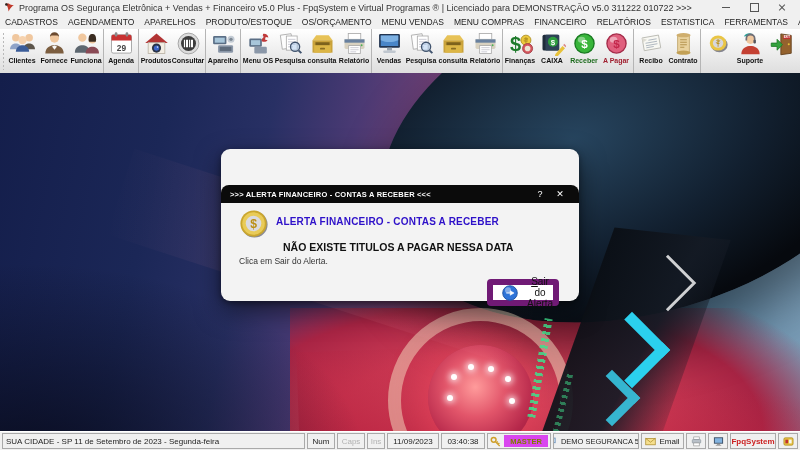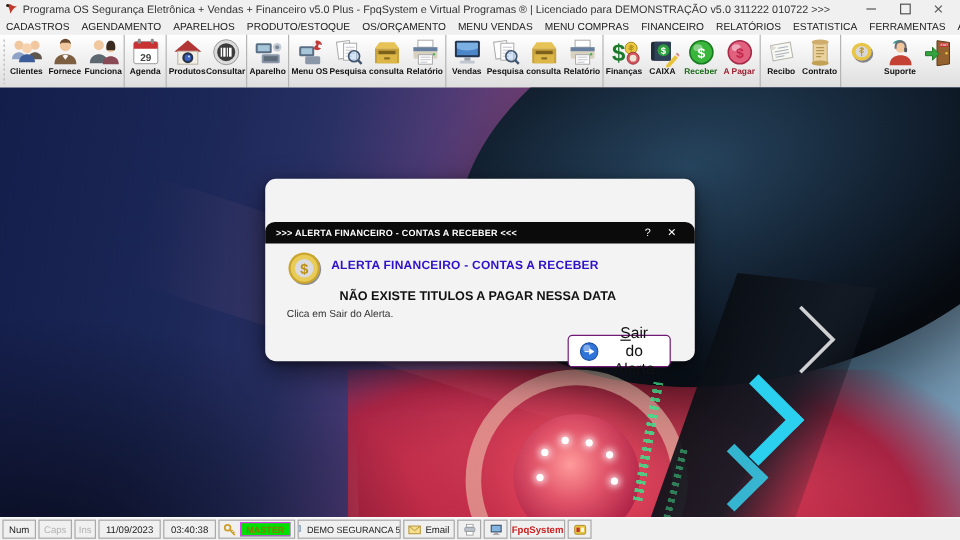--- a/index.html
+++ b/index.html
@@ -83,37 +83,37 @@
                    color:#fff;font-size:7.5px;font-weight:bold;padding:0 9px;letter-spacing:.2px;margin-top:36px;}
   .dlg-title{flex:1;white-space:nowrap;}
   .dlg-btn{width:20px;text-align:center;font-size:9px;font-weight:normal;cursor:default;}
   .dialog-body{position:relative;height:134px;}
   .dialog-coin{position:absolute;left:18px;top:6px;width:30px;height:30px;}
   .dialog-coin svg{width:30px;height:30px;}
   .dialog-heading{position:absolute;left:55px;top:13px;font-size:10px;font-weight:bold;
                   color:#2e11c9;white-space:nowrap;letter-spacing:.2px;}
   .dialog-message{position:absolute;left:18px;top:38px;font-size:10.5px;font-weight:bold;color:#111;white-space:nowrap;margin-left:44px;}
   .dialog-hint{position:absolute;left:18px;top:53px;font-size:8.5px;color:#333;}
-  .exit-btn{position:absolute;right:20px;top:76px;width:86px;height:27px;background:#fff;
-            border:1px solid #701a75;border-radius:4px;display:flex;align-items:center;gap:9px;
-            padding:0 9px;font-size:13px;font-family:inherit;color:#111;}
+  .exit-btn{position:absolute;right:20px;top:76px;width:72px;height:27px;background:#fff;
+            border:6px solid #701a75;border-radius:4px;display:flex;align-items:center;gap:9px;
+            padding:0 9px;font-size:10px;font-family:inherit;color:#111;}
   .btn-icon svg{width:16px;height:16px;display:block;}
   .checkbox-row{position:absolute;left:18px;top:95px;display:flex;align-items:center;gap:3px;}
   .checkbox{width:9px;height:9px;background:#fff;border:1px solid #767676;flex:0 0 auto;}
   .checkbox-label{font-size:8.5px;color:#111;outline:1px dotted #666;padding:0 2px;white-space:nowrap;}
 
   
   .statusbar{position:absolute;left:0;right:0;bottom:0;height:19px;background:#f0f0f0;z-index:20;
              display:flex;gap:2px;padding:1px 2px;box-sizing:border-box;border-top:1px solid #fff;}
   .sb-cell{border:1px solid #a9a9a9;background:#f0f0f0;display:flex;align-items:center;justify-content:center;
            gap:3px;font-size:8px;color:#222;padding:0 3px;box-sizing:border-box;white-space:nowrap;overflow:hidden;}
   .sb-icon svg{width:11px;height:11px;display:block;}
   .dim{color:#b2b2b2;}
   .brand{font-weight:bold;}
-  .master-box{flex:1;text-align:center;font-size:7.5px;font-weight:bold;border:1px solid #d946ef;
+  .master-box{flex:1;text-align:center;font-size:7.5px;font-weight:bold;border:6px solid #d946ef;
               align-self:stretch;margin:1px 0;display:flex;align-items:center;justify-content:center;}
   [data-name="status-cell-location"]{flex:1;justify-content:flex-start;}
   [data-name="status-cell-num-lock"]{width:28px;}
   [data-name="status-cell-caps-lock"]{width:28px;}
   [data-name="status-cell-ins-lock"]{width:18px;}
   [data-name="status-cell-date"]{width:52px;}
   [data-name="status-cell-time"]{width:44px;}
   [data-name="status-cell-user"]{width:64px;}
   [data-name="status-cell-company"]{width:86px;font-size:7.5px;}
   [data-name="status-cell-email"]{width:43px;}
@@ -547,20 +547,23 @@
             <circle cx="6.8" cy="6" r="3.4" fill="rgba(255,255,255,.4)"></circle>
             <path d="M4.8 9h4.4V6.4L13.6 9l-4.4 2.6V9z" fill="#fff" stroke="#fff" stroke-width=".6"></path>
           </svg>
         </span>
       <span class="btn-label" data-name="sair-do-alerta-label"><u data-name="button-accel">S</u><span data-name="button-rest">air do Alerta</span></span>
     </button>
   </div>
 </div>
 
 <div class="statusbar" data-name="status-bar">
+    <div class="sb-cell" data-name="status-cell-location">
+      <span data-name="status-cell-text">SUA CIDADE - SP 11 de Setembro de 2023 - Segunda-feira</span>
+    </div>
     <div class="sb-cell" data-name="status-cell-num-lock">
       <span data-name="status-cell-text">Num</span>
     </div>
     <div class="sb-cell" data-name="status-cell-caps-lock">
       <span data-name="status-cell-text" class="dim">Caps</span>
     </div>
     <div class="sb-cell" data-name="status-cell-ins-lock">
       <span data-name="status-cell-text" class="dim">Ins</span>
     </div>
     <div class="sb-cell" data-name="status-cell-date">

